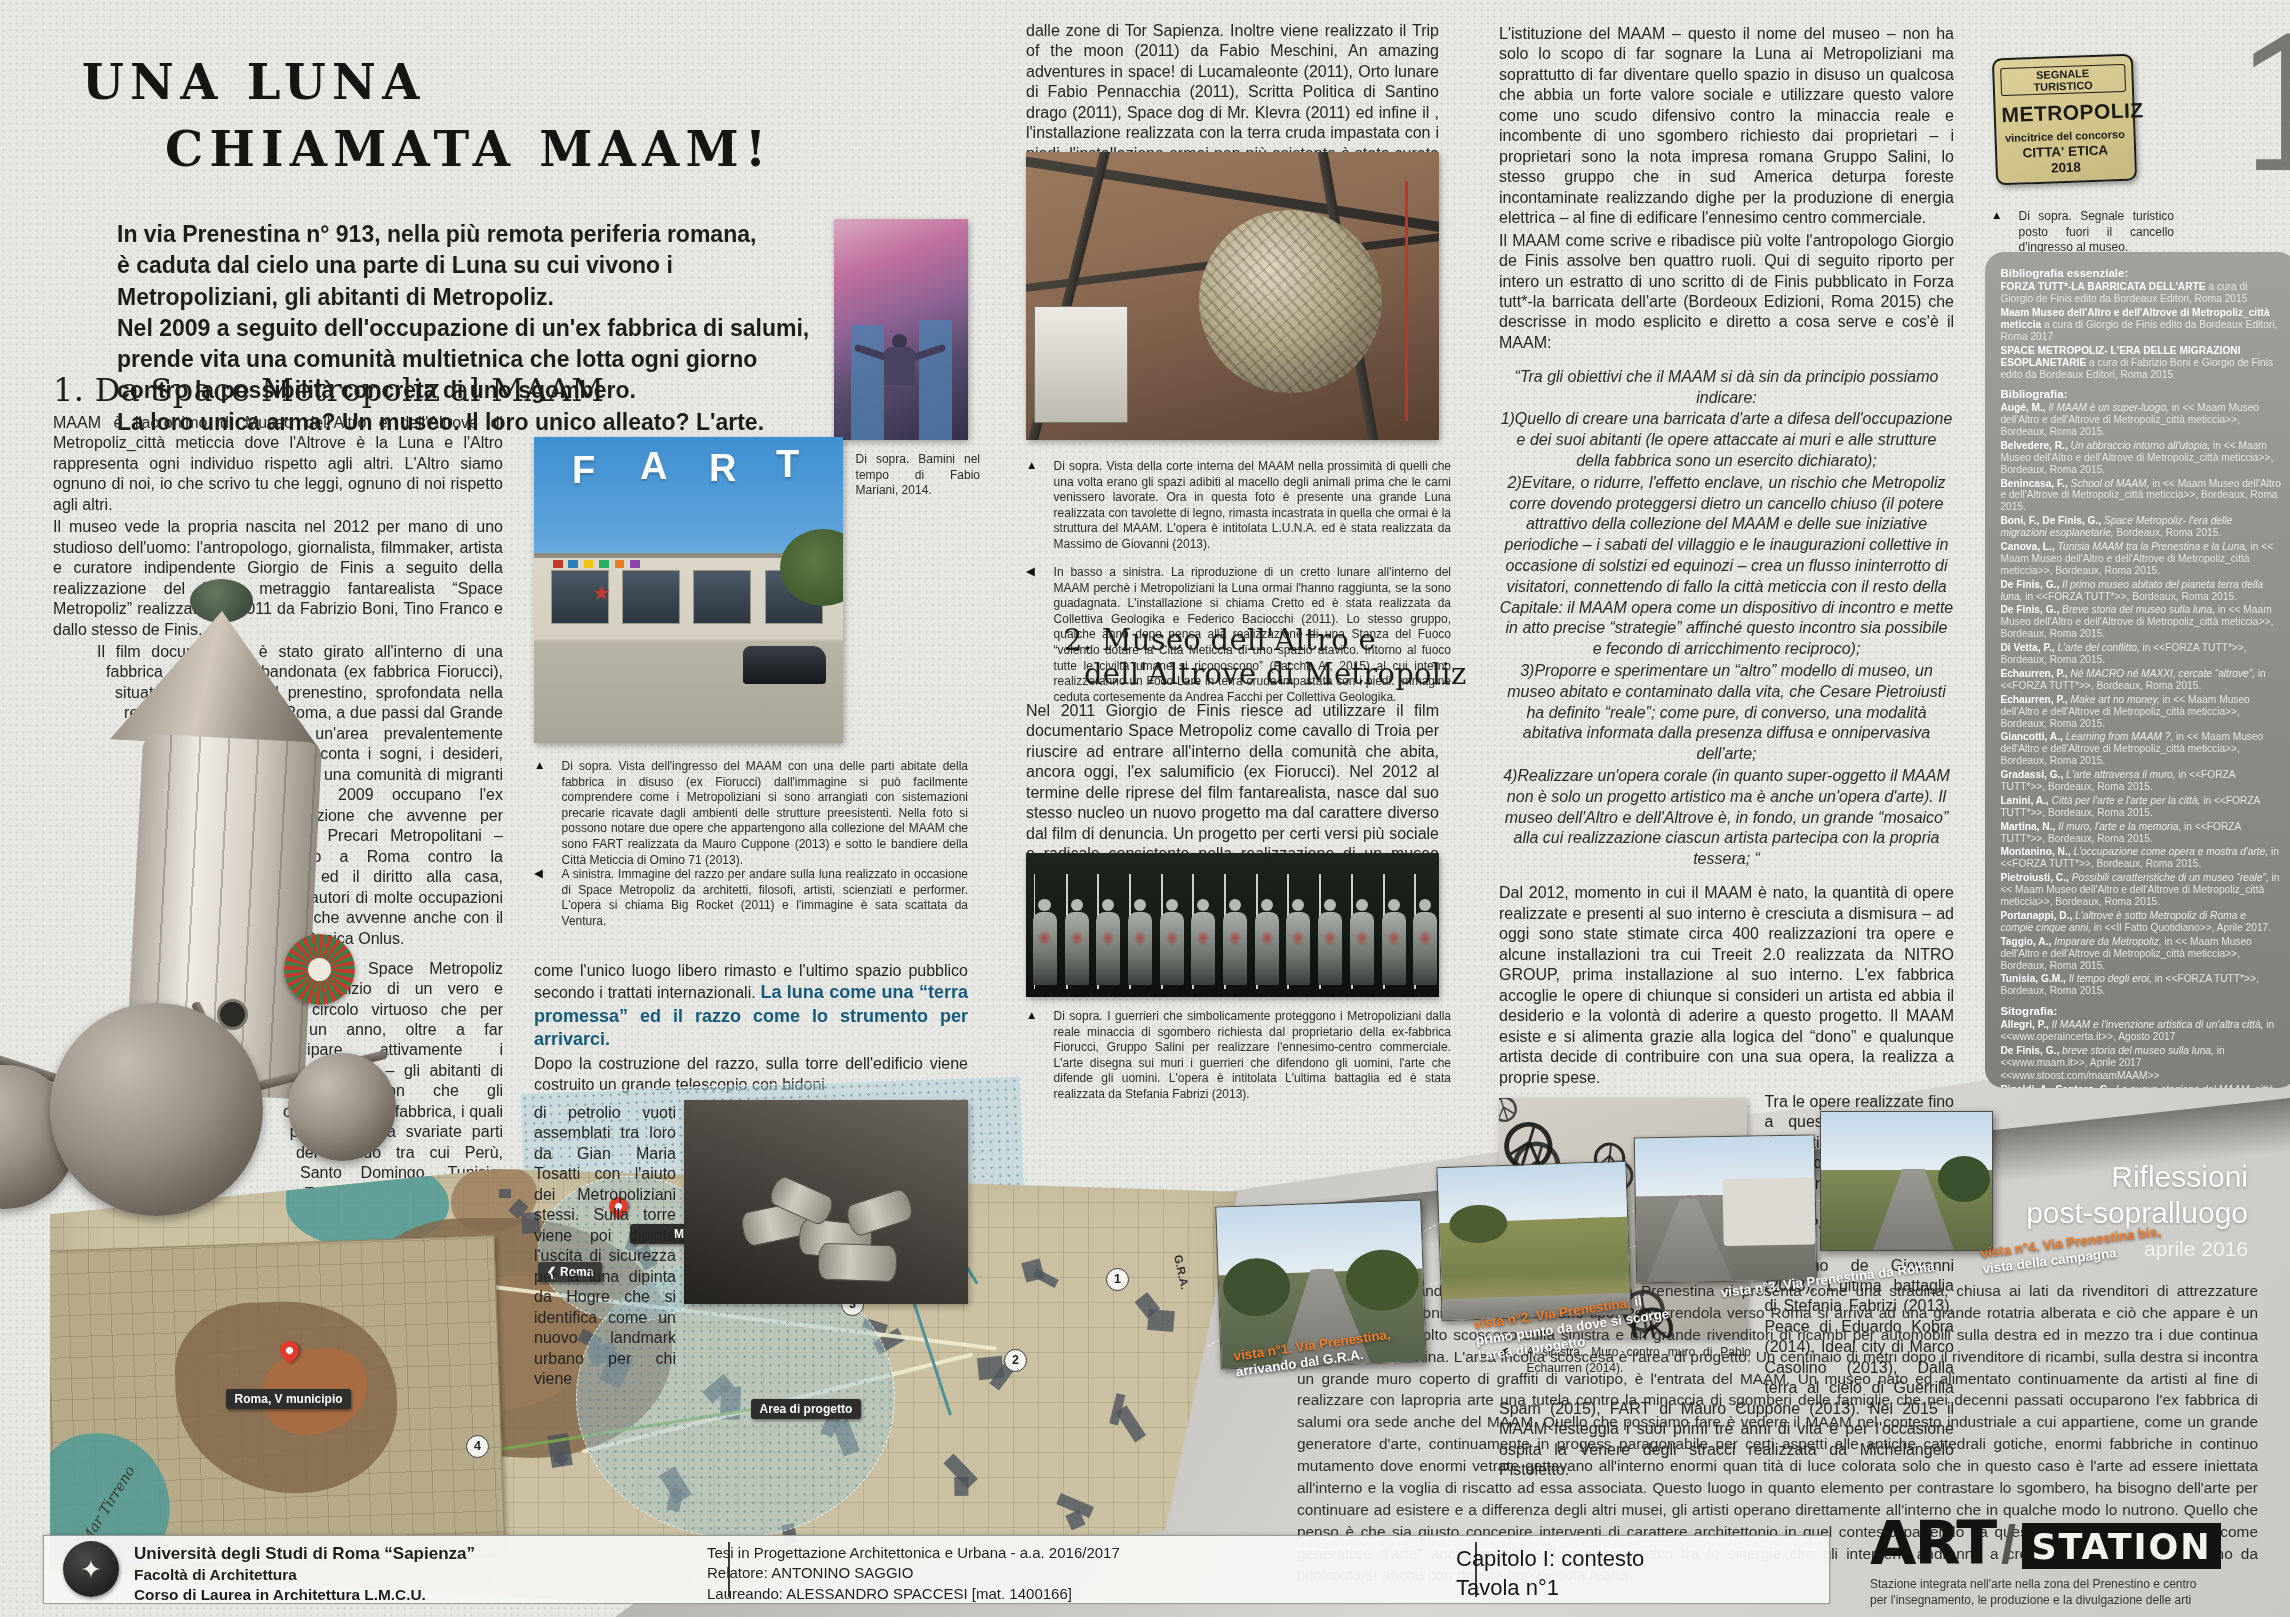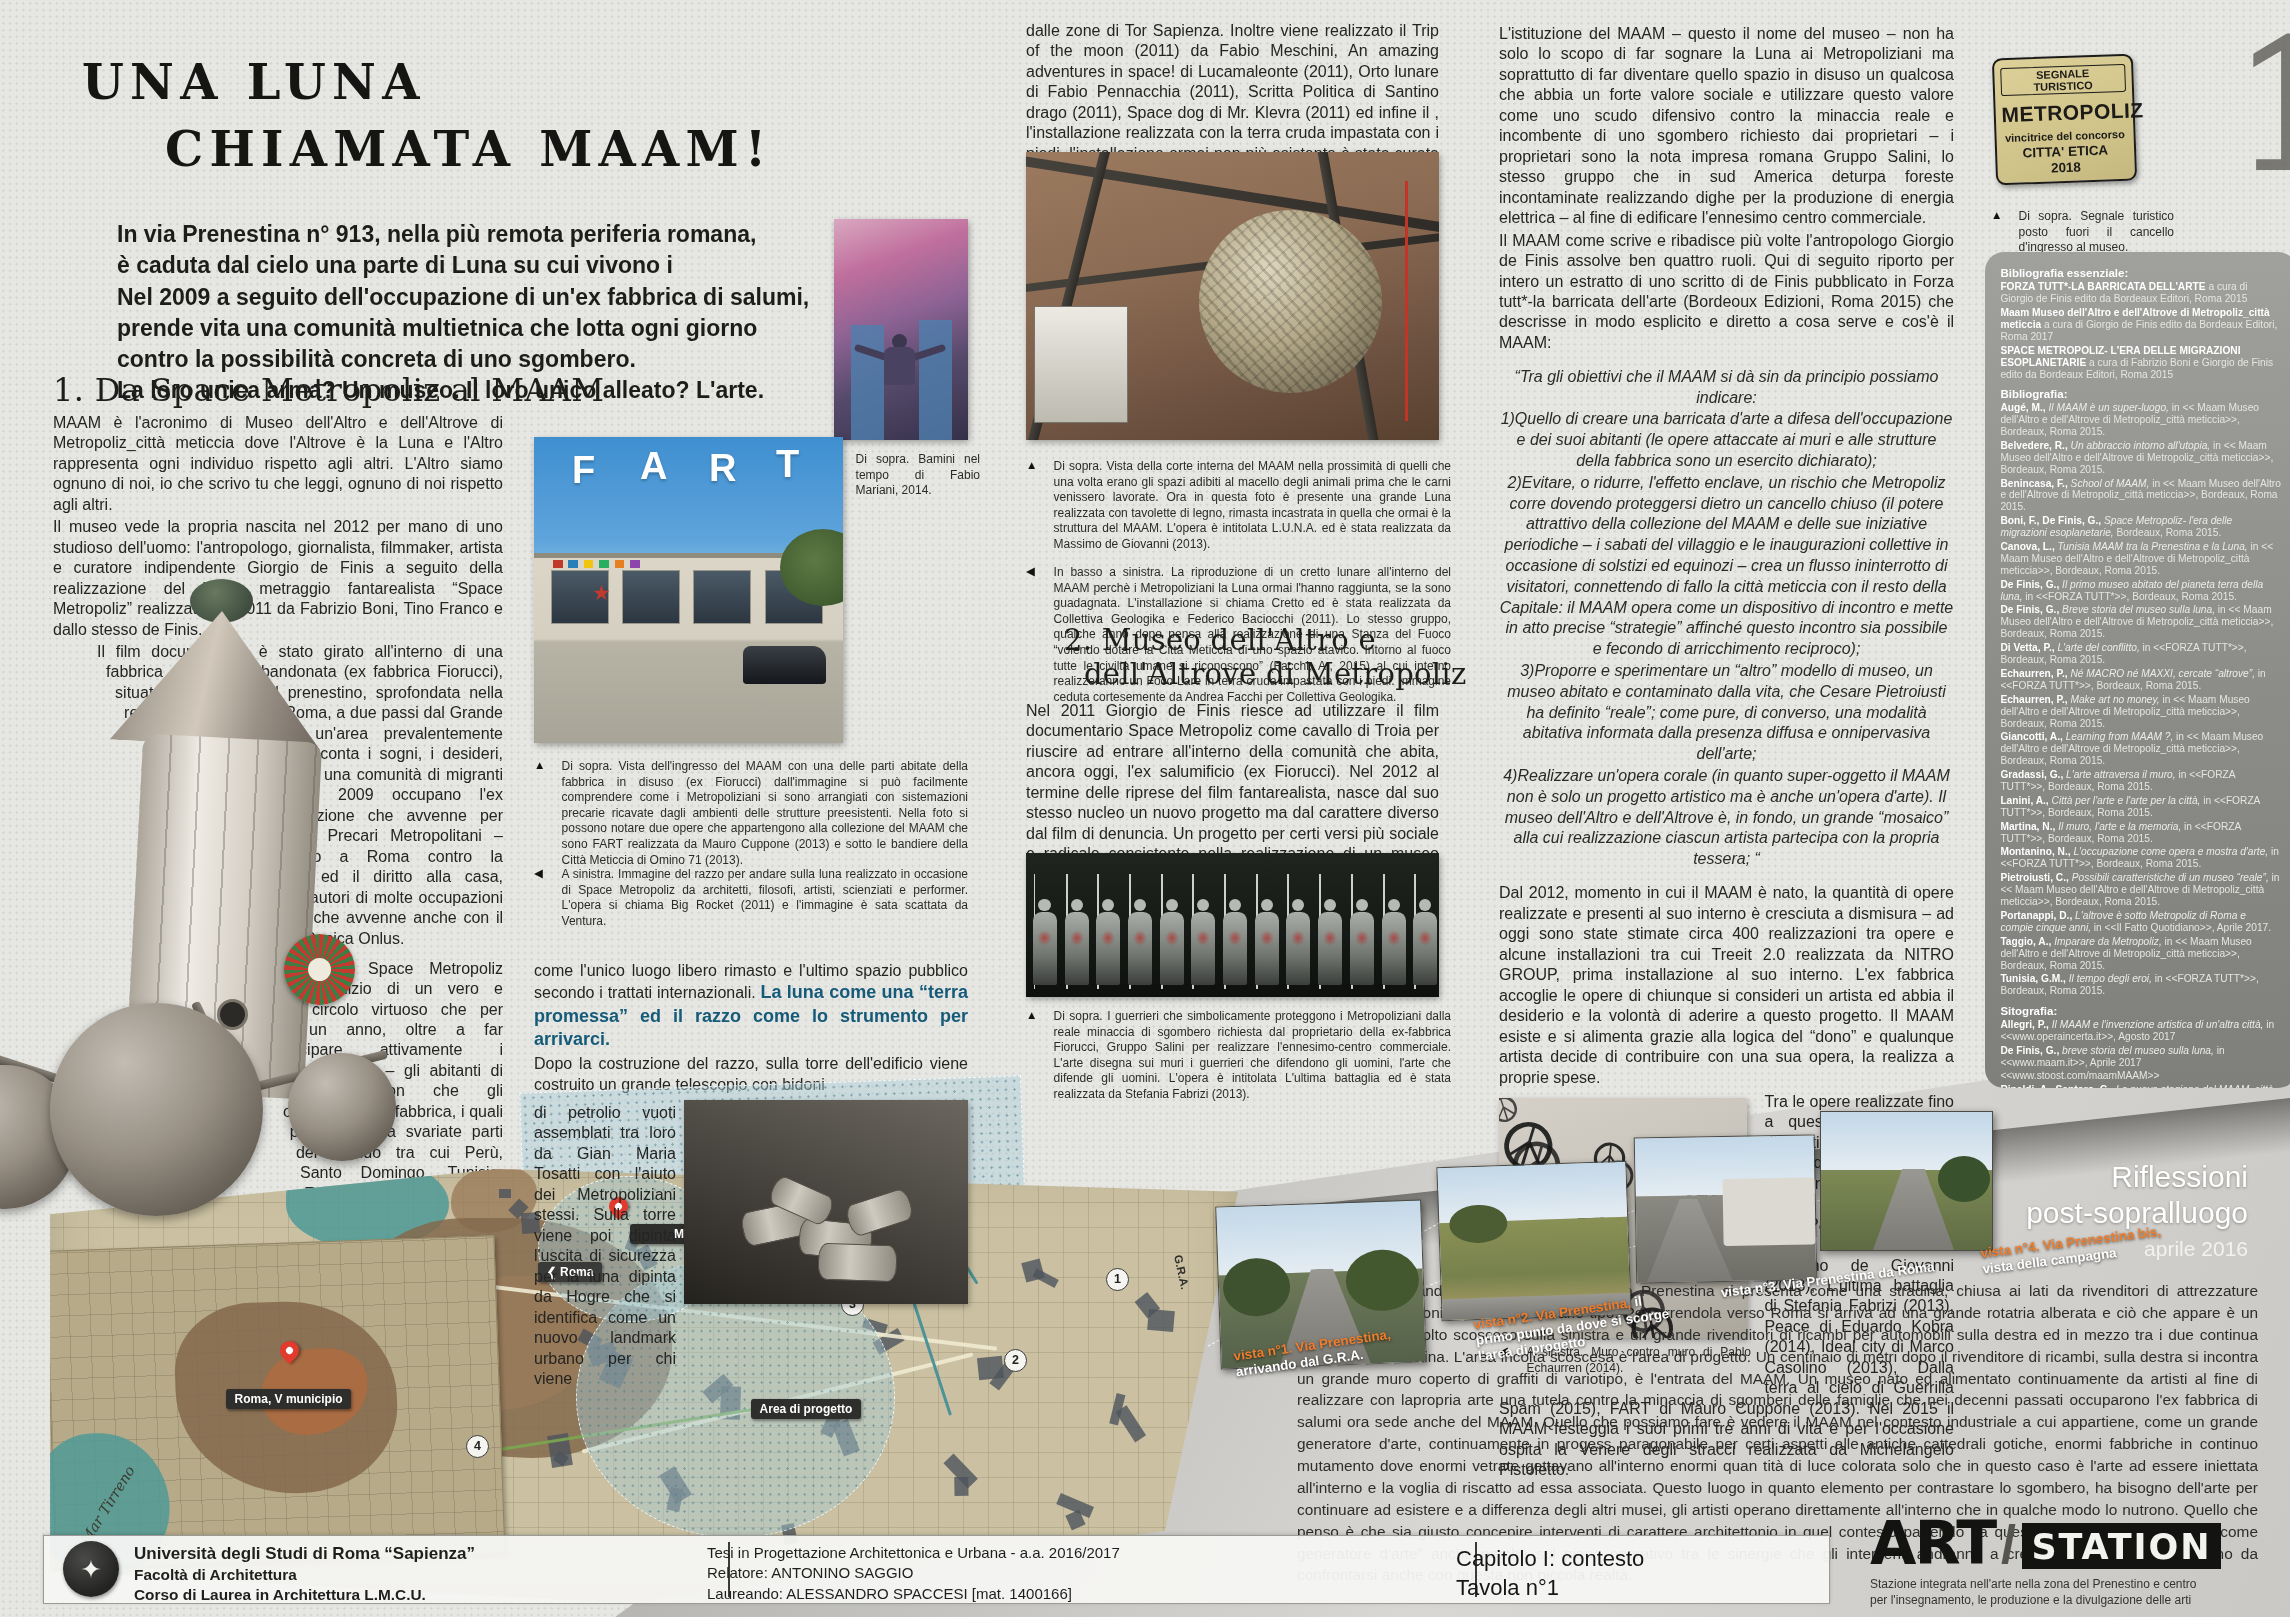--- a/index.html
+++ b/index.html
@@ -161,20 +161,21 @@
 
   <div class="abs band" style="left:0;top:0;width:2290px;height:1618px;"></div>
   <div class="abs band-edge" style="left:1114px;top:1158px;width:1249px;height:54px;"></div>
 
   <div class="abs big-title" style="left:82px;top:56px;">UNA LUNA</div>
   <div class="abs big-title" style="left:165px;top:123px;">CHIAMATA MAAM!</div>
 
   <div class="abs intro" style="left:117px;top:219px;width:634px;">
       <div class="intro-line">In via Prenestina n° 913, nella più remota periferia romana,</div>
       <div class="intro-line">è caduta dal cielo una parte di Luna su cui vivono i</div>
+      <div class="intro-line">Metropoliziani, gli abitanti di Metropoliz.</div>
       <div class="intro-line">Nel 2009 a seguito dell'occupazione di un'ex fabbrica di salumi,</div>
       <div class="intro-line">prende vita una comunità multietnica che lotta ogni giorno</div>
       <div class="intro-line">contro la possibilità concreta di uno sgombero.</div>
       <div class="intro-line">La loro unica arma? Un museo. Il loro unico alleato? L'arte.</div>
     </div>
 
   <div class="abs h-slab" style="left:53px;top:371px;">1. Da Space Metropoliz al MAAM</div>
   <div class="abs body-txt" style="left:53px;top:413px;width:450px;height:730px;">
     <p>MAAM è l'acronimo di Museo dell'Altro e dell'Altrove di Metropoliz_città meticcia dove l'Altrove è la Luna e l'Altro rappresenta ogni individuo rispetto agli altri. L'Altro siamo ognuno di noi, io che scrivo tu che leggi, ognuno di noi rispetto agli altri.</p>
     <p>Il museo vede la propria nascita nel 2012 per mano di uno studioso dell'uomo: l'antropologo, giornalista, filmmaker, artista e curatore indipendente Giorgio de Finis a seguito della realizzazione del lungo metraggio fantarealista “Space Metropoliz” realizzato nel 2011 da Fabrizio Boni, Tino Franco e dallo stesso de Finis.</p>

